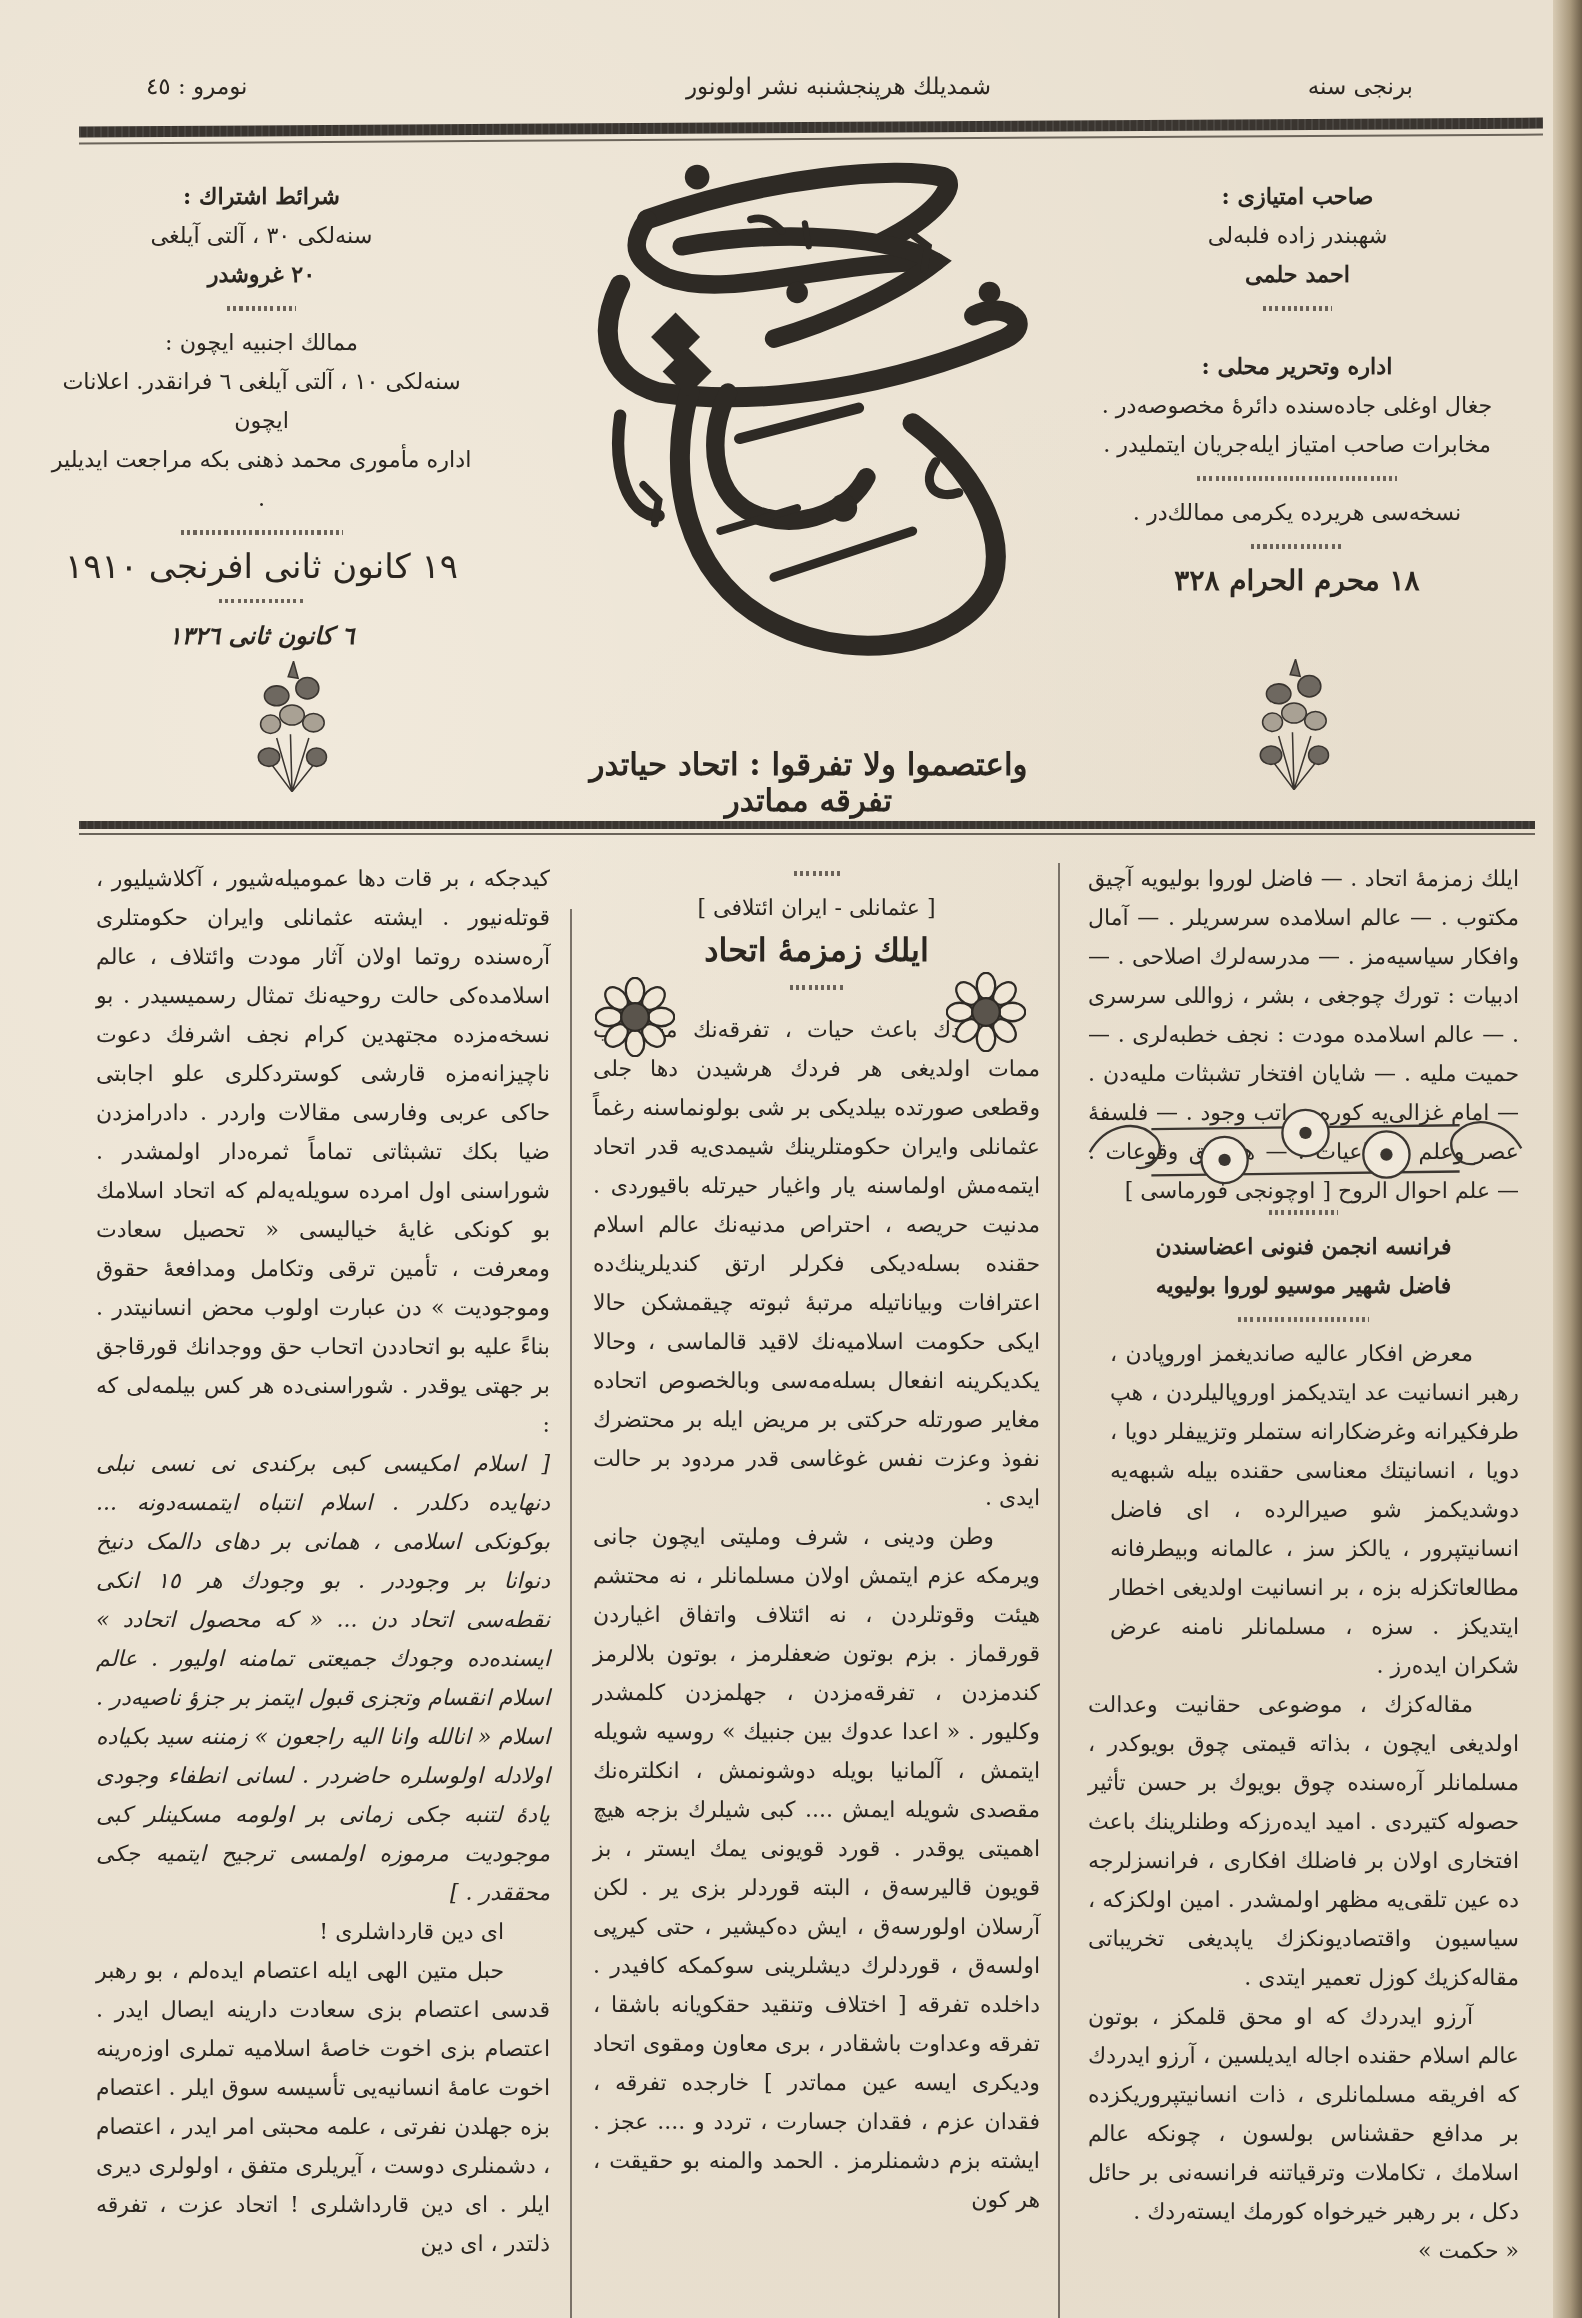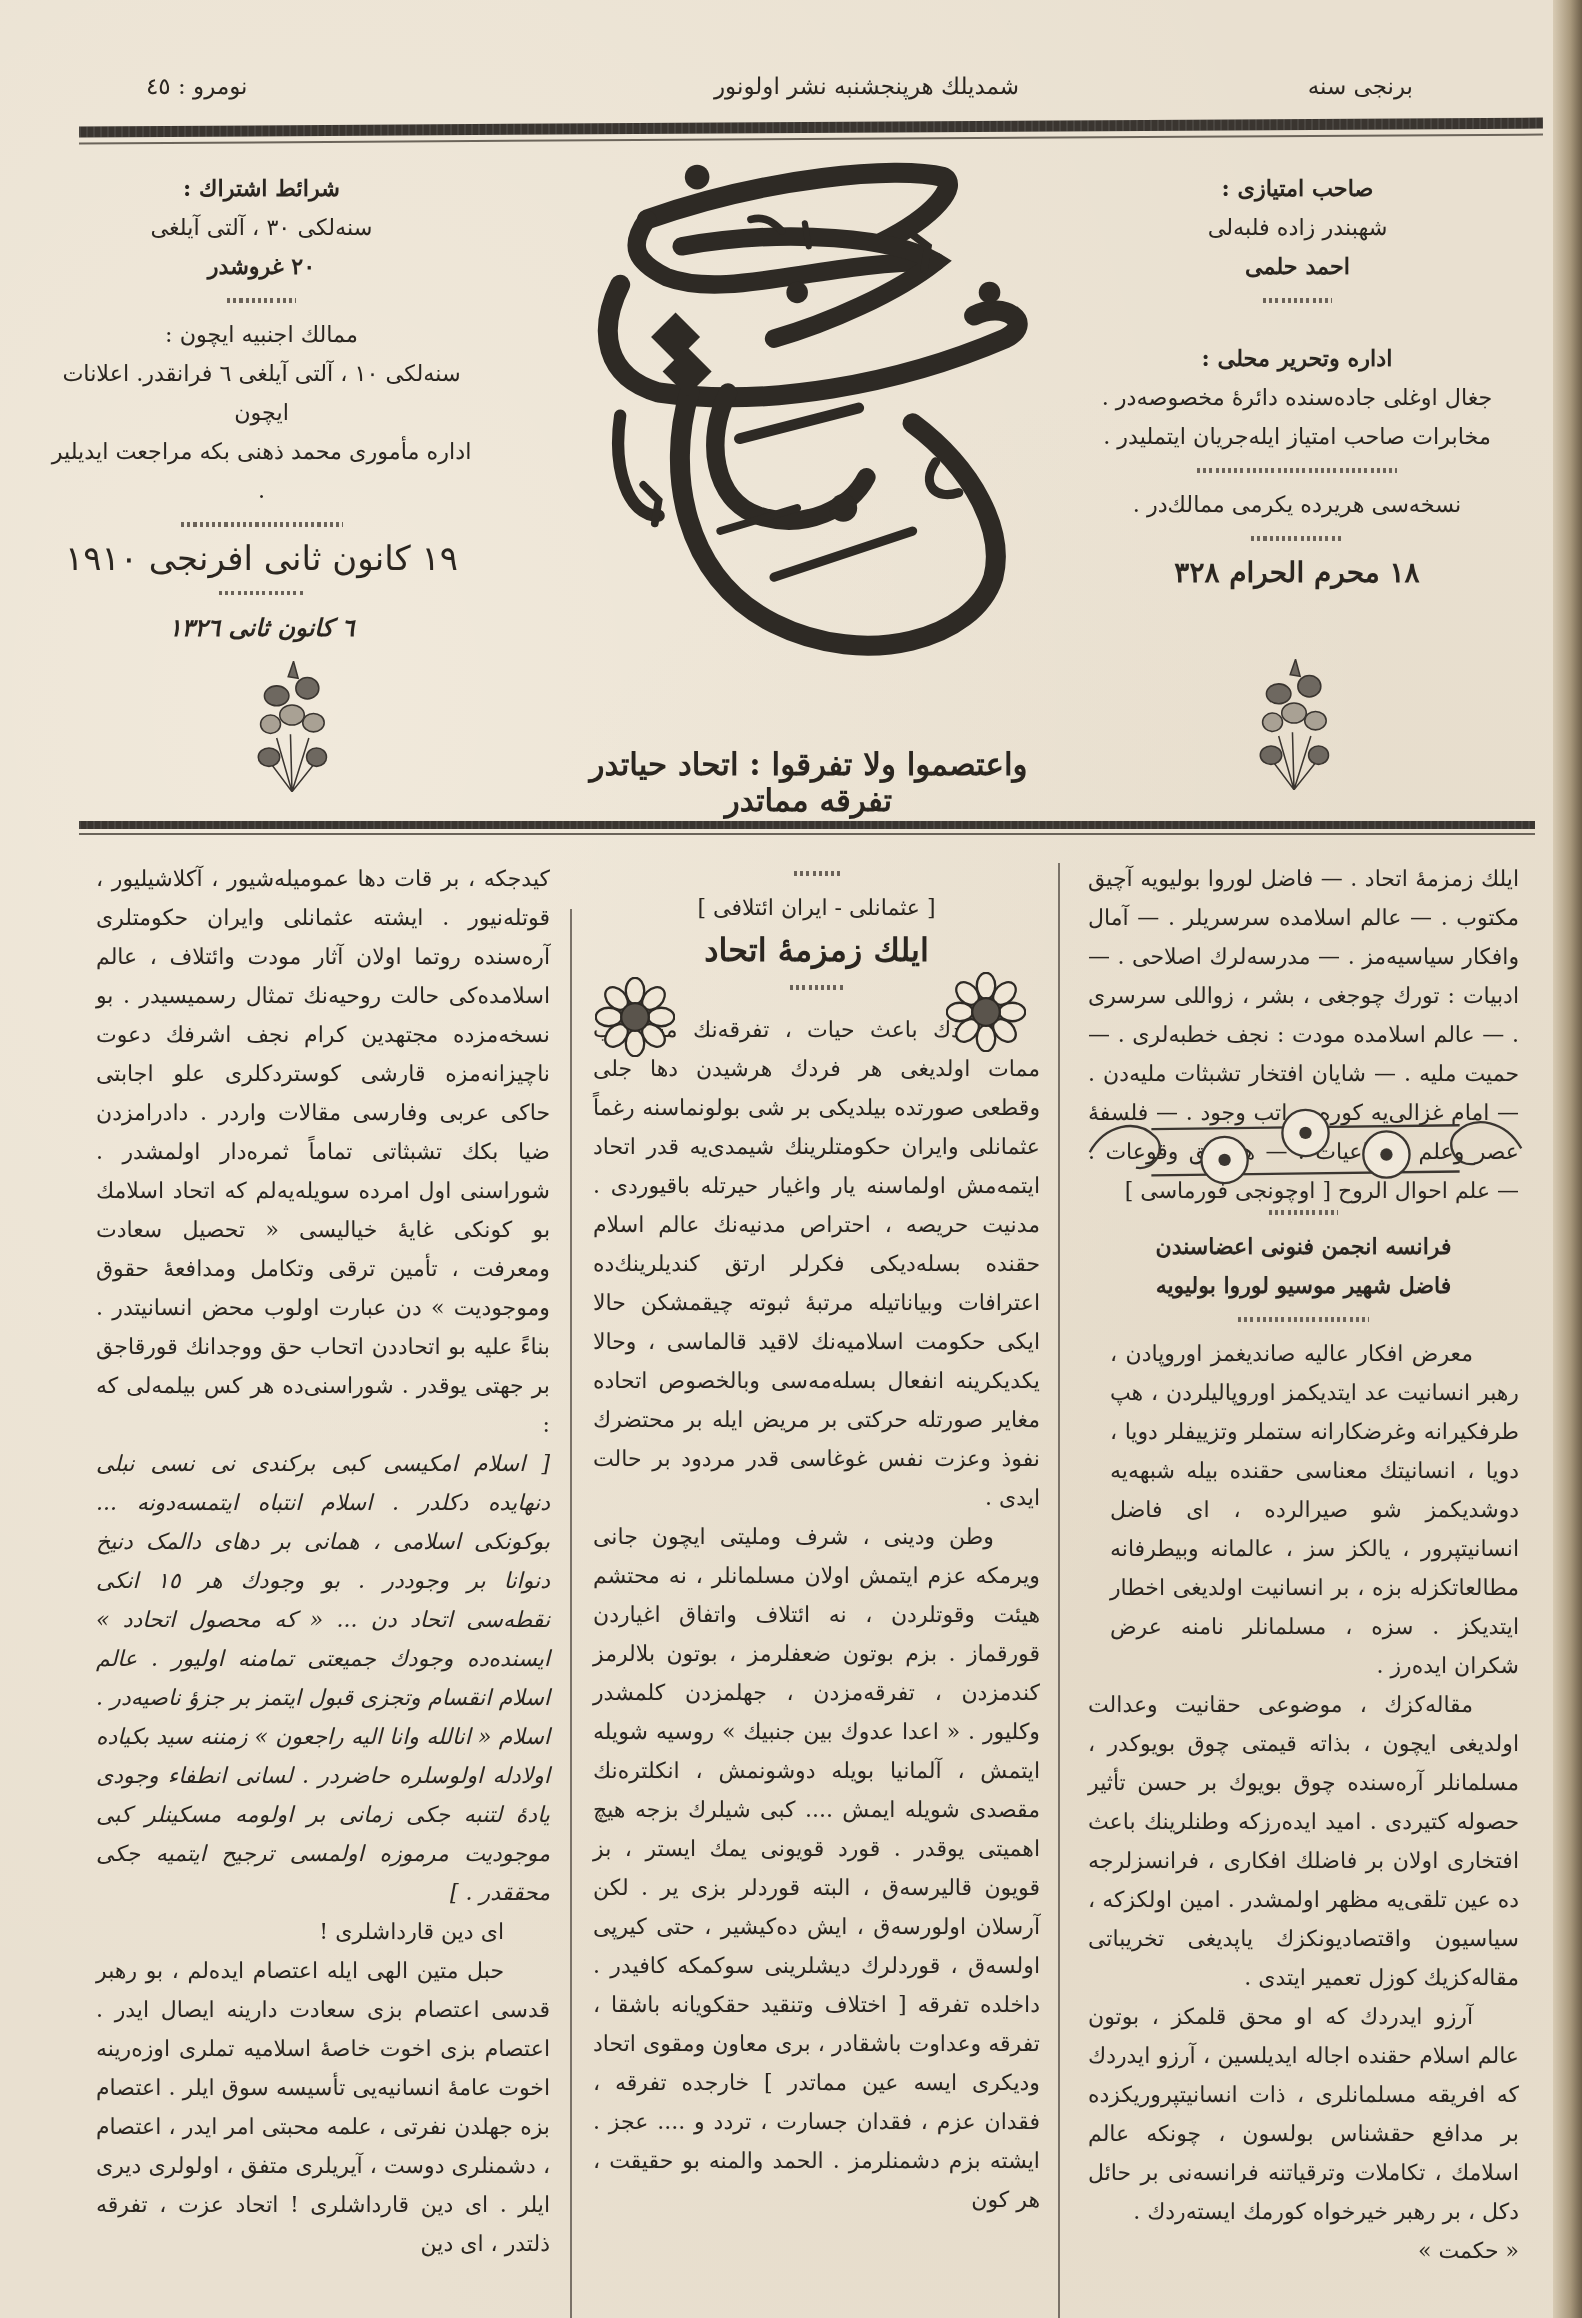--- a/index.html
+++ b/index.html
@@ -17,21 +17,21 @@
   .spine { position:absolute; right:0; top:0; width:29px; height:2319px;
     background:linear-gradient(to right, #d8cbb4, #a8987c 60%, #6d5f4a); }
   .ar { direction:rtl; unicode-bidi:embed; }
   
   .topline { position:absolute; left:77px; right:69px; top:73px; height:46px; }
   .topline span { position:absolute; top:0; font-size:23px; }
   .rule-thick { position:absolute; height:10.8px; background:#3a3530;
     background-image:repeating-linear-gradient(90deg, rgba(255,255,255,0.08) 0 2.3px, transparent 2.3px 7px); }
   .rule-thin { position:absolute; height:2.3px; background:#6b645a; }
   
-  .side { position:absolute; text-align:center; font-size:22.3px; line-height:39px; }
+  .side { position:absolute; text-align:center; font-size:22.3px; line-height:39px;margin-top:8px; }
   .squig { display:block; margin:12.3px auto; height:4.6px;
     background:repeating-linear-gradient(90deg, #6a6258 0 3.1px, transparent 3.1px 6.2px); }
   
   .masthead { position:absolute; left:574px; top:146px; width:454px; height:570px; }
   .motto { position:absolute; left:585px; top:746px; width:447px; text-align:center; font-size:31px; font-weight:bold; }
   .bouquet { position:absolute; width:92px; height:131px; }
   
   .col { position:absolute; top:859px; font-size:22px; line-height:39px; text-align:justify; text-align-last:right; }
   .col p { margin:0 0 0 0; }
   .col-rule { position:absolute; width:1.5px; background:#7a7268; }
@@ -41,21 +41,21 @@
 </style>
 </head>
 <body>
 
 <div class="page">
 
   <div class="spine"></div>
 
   <div class="topline">
     <span class="ar" style="right:100px;">برنجی سنه</span>
-    <span class="ar" style="left:609px;margin-left:28px;">شمدیلك هرپنجشنبه نشر اولونور</span>
+    <span class="ar" style="left:609px;">شمدیلك هرپنجشنبه نشر اولونور</span>
     <span class="ar" style="left:69px;">نومرو : ٤٥</span>
   </div>
   <div class="rule-thick" style="left:79px; top:122px; width:1464px; transform:rotate(-0.35deg);"></div>
   <div class="rule-thin" style="left:79px; top:138px; width:1464px; transform:rotate(-0.35deg);"></div>
 
   <div class="side ar" style="right:92px; top:169px; width:385px;">
     <div style="font-weight:bold;">صاحب امتیازی :</div>
     <div>شهبندر زاده فلبه‌لی</div>
     <div style="font-weight:bold;">احمد حلمی</div>
     <span class="squig" style="width:69px;"></span>

